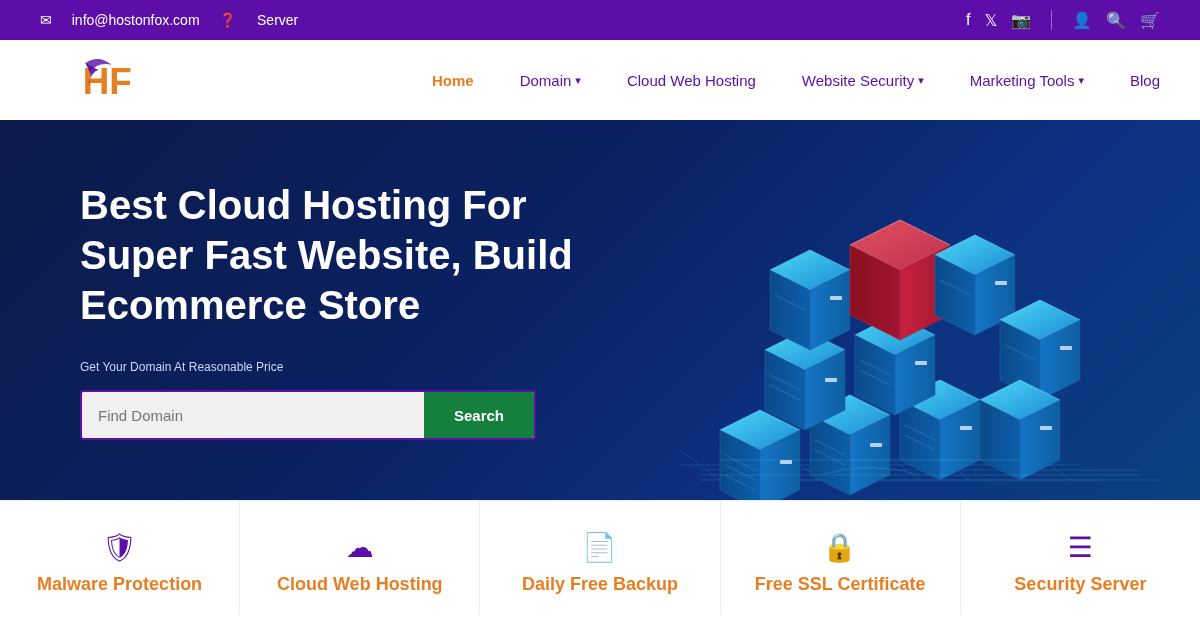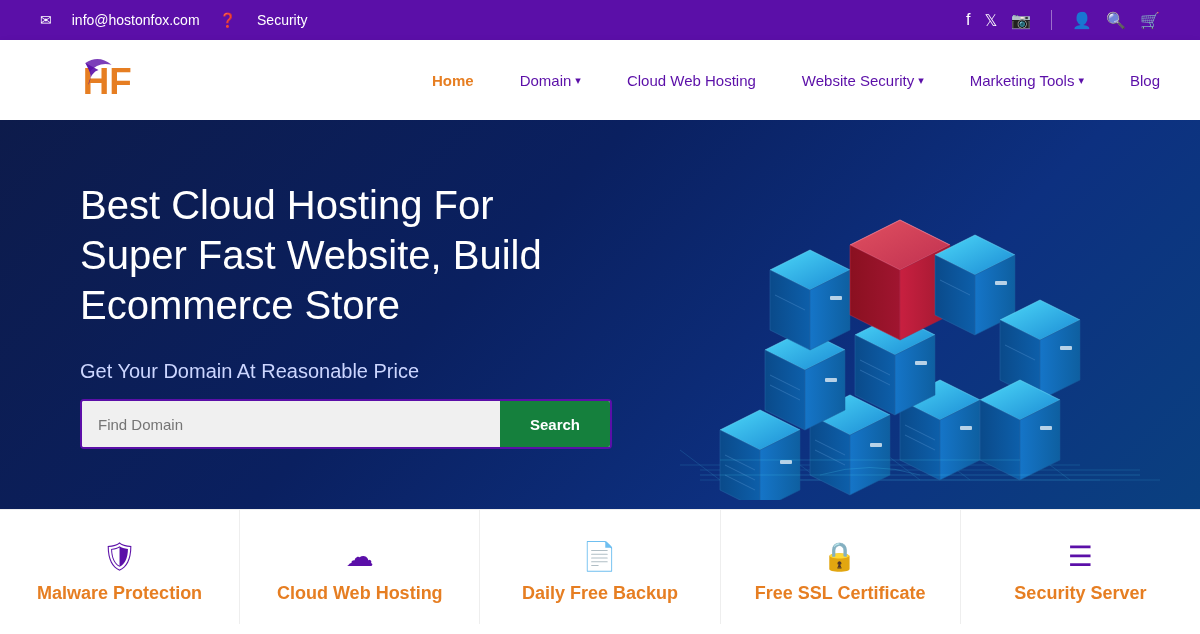--- a/index.html
+++ b/index.html
@@ -44,32 +44,32 @@
       display: flex;
       align-items: center;
       position: relative;
       overflow: hidden;
       padding: 60px 40px 60px 80px;
     }
     .hero-content { max-width: 520px; z-index: 2; }
     .hero-title {
       color: white;
       font-size: 40px;
-      font-weight: 400;
+      font-weight: 700;
       line-height: 1.25;
       margin-bottom: 30px;
     }
     .hero-subtitle {
       color: #ccd6ff;
-      font-size: 20px;
+      font-size: 12px;
       margin-bottom: 16px;
     }
     .search-box {
       display: flex;
-      width: 532px;
+      width: 456px;
       height: 50px;
       border: 2px solid #5b0fa8;
       border-radius: 4px;
       overflow: hidden;
       background: white;
     }
     .search-input {
       flex: 1;
       border: none;
       outline: none;
@@ -117,21 +117,21 @@
     }
   </style>
 </head>
 <body>
 
 <div class="topbar">
   <div class="topbar-left">
     <span>✉</span>
     <span>info@hostonfox.com</span>
     <span>❓</span>
-    <span>Security</span>
+    <span>Server</span>
   </div>
   <div class="topbar-right">
     <span class="topbar-icon">f</span>
     <span class="topbar-icon">𝕏</span>
     <span class="topbar-icon">📷</span>
     <div class="topbar-divider"></div>
     <span class="topbar-icon">👤</span>
     <span class="topbar-icon">🔍</span>
     <span class="topbar-icon">🛒</span>
   </div>

